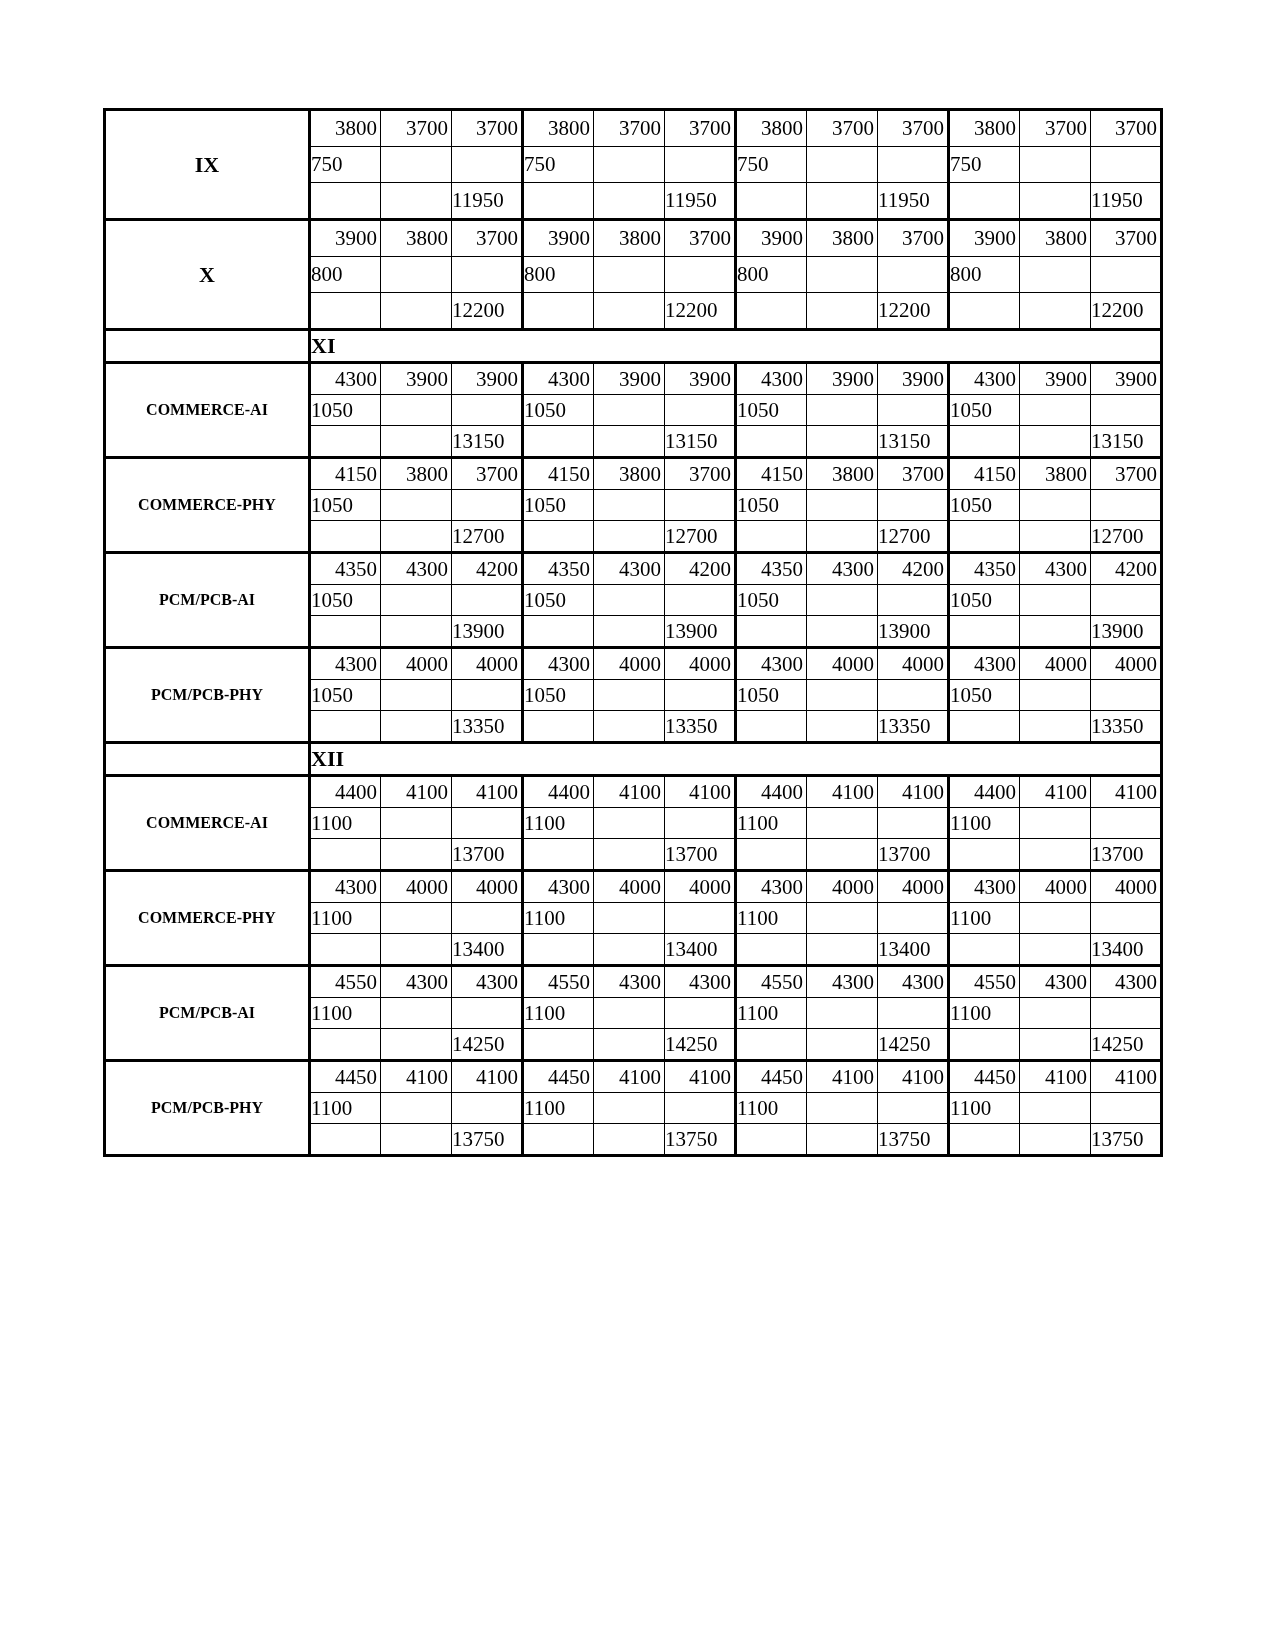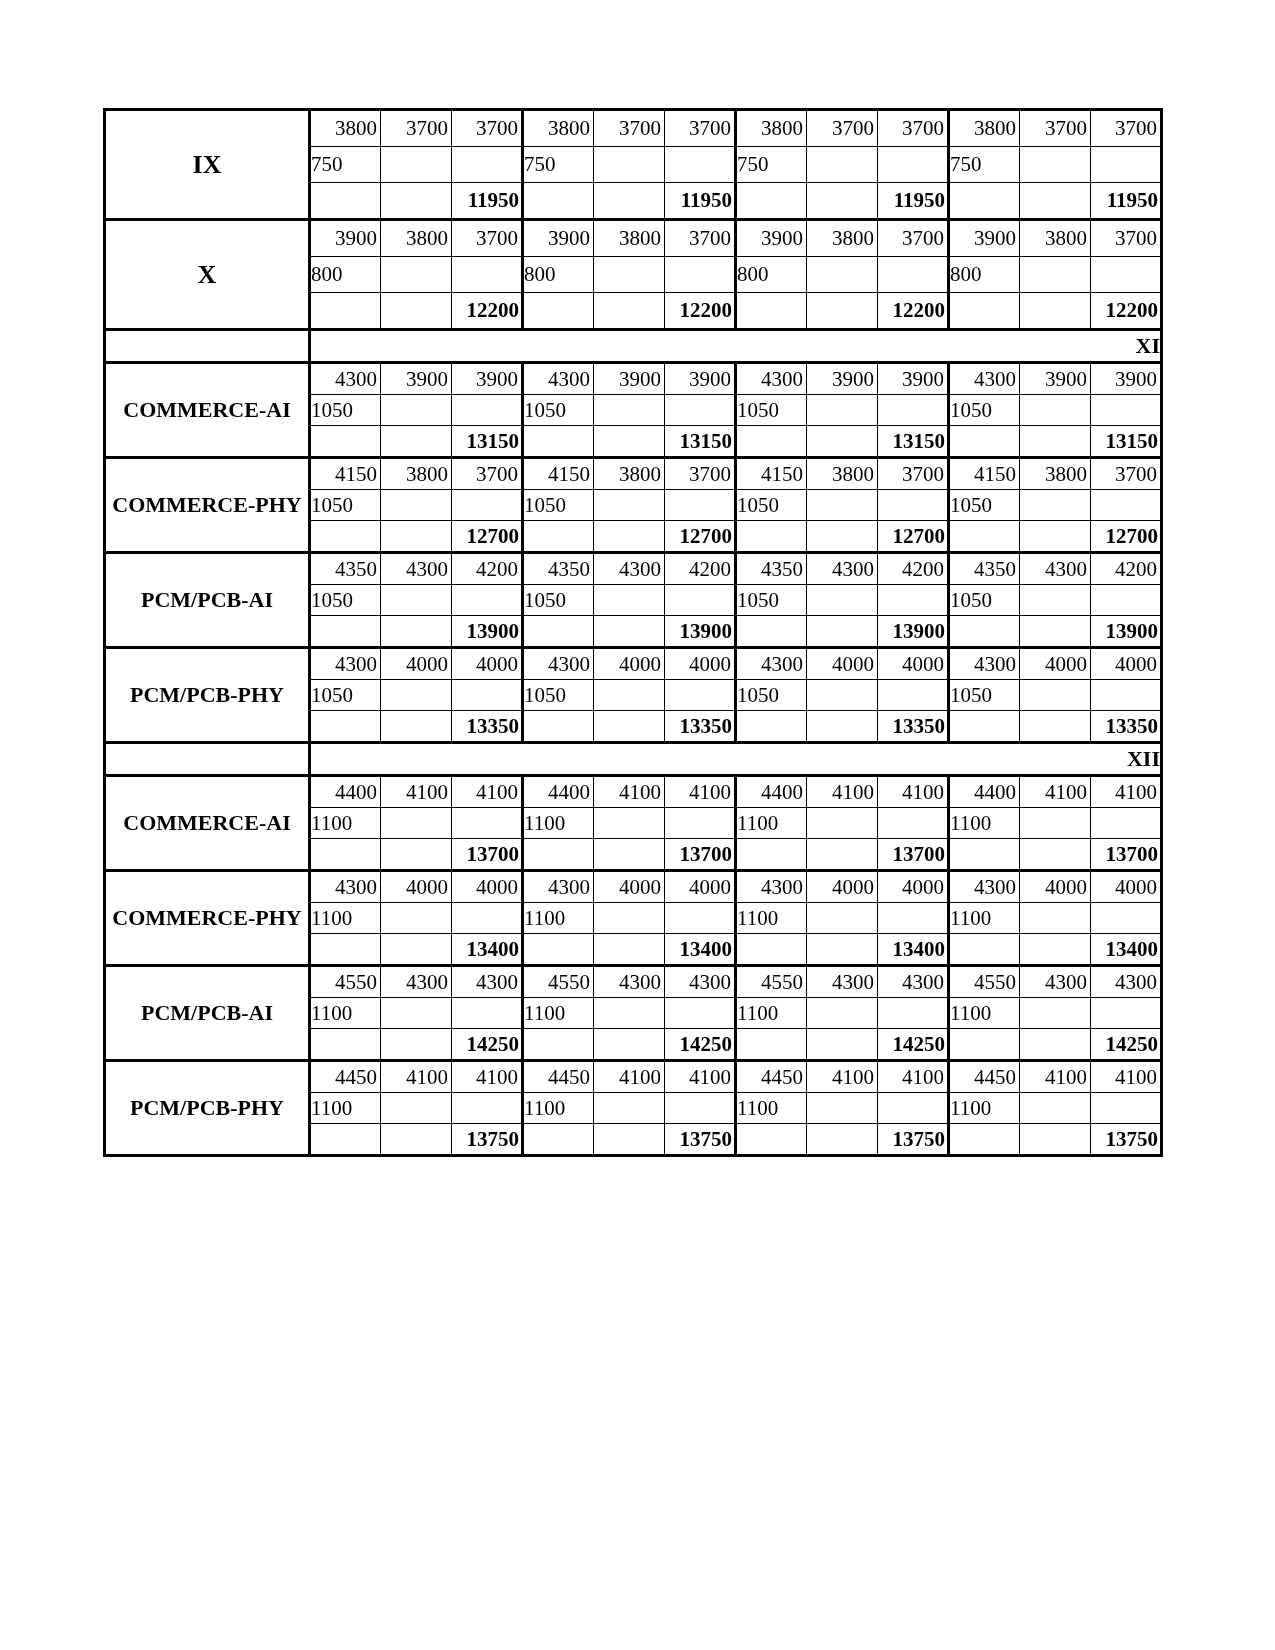--- a/index.html
+++ b/index.html
@@ -30,34 +30,34 @@
     vertical-align: middle;
     white-space: nowrap;
     overflow: hidden;
   }
   tr.h35 td { height: 35px; }
   tr.h30 td { height: 30px; }
   .gl { border-left-width: 3px; }
   tr.sec-end td { border-bottom-width: 3px; }
   .num   { text-align: right;  padding-right: 3px; }
   .mid   { text-align: left; }
-  .total { text-align: right;  padding-right: 2px; font-weight: bold; }
+  .total { text-align: left;  padding-right: 2px; font-weight: normal; }
   .label-cell {
     text-align: center;
     font-weight: bold;
     border-left-width: 3px;
     border-right-width: 3px;
     border-bottom-width: 3px;
   }
-  .class-label  { font-size: 26px; }
-  .stream-label { font-size: 22px; }
+  .class-label  { font-size: 22px; }
+  .stream-label { font-size: 16px; }
   tr.grade-header td { border-top-width: 3px; border-bottom-width: 3px; }
   td.spacer { border-right-width: 3px; }
   .grade-cell {
-    text-align: right;
+    text-align: left;
     font-weight: bold;
     font-size: 22px;
   }
 </style>
 </head>
 <body>
 
 <div class="page">
   <table class="fee">
     <colgroup>

